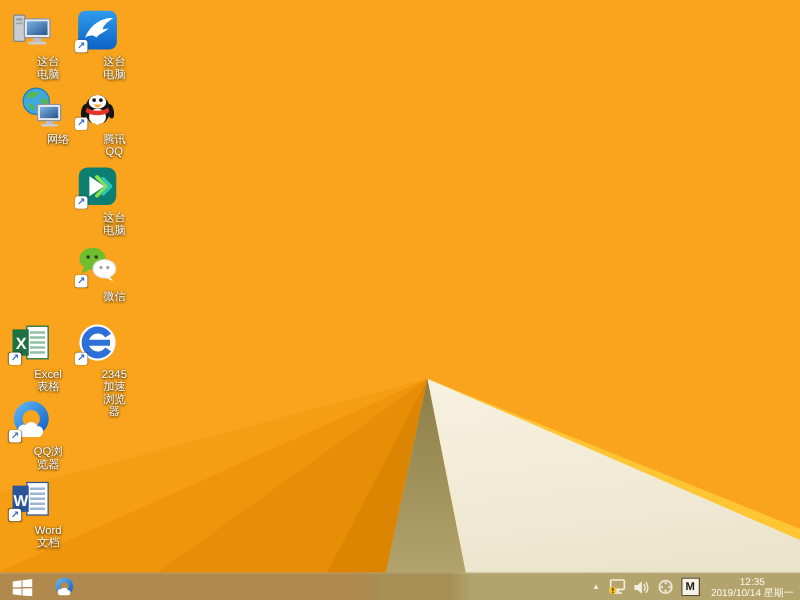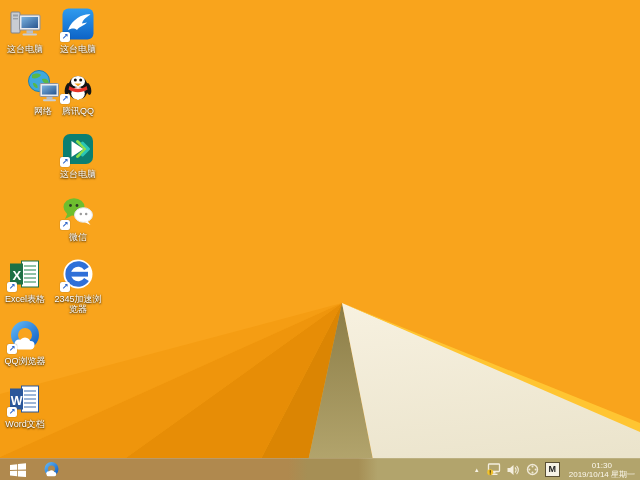--- a/index.html
+++ b/index.html
@@ -18,20 +18,21 @@
   .ig svg{display:block;width:34px;height:34px;}
   .sc{
     position:absolute;left:-1px;bottom:-1px;width:10px;height:10px;
     background:#fff;border-radius:2px;box-shadow:0 0 1px rgba(0,0,0,.6);
     color:#2f66c9;font-size:8px;line-height:10px;font-weight:bold;text-align:center;
   }
   .ilab{
     margin-top:3px;font-size:9px;line-height:10px;color:#fff;
     text-shadow:0 1px 2px rgba(0,0,0,.75),0 0 2px rgba(0,0,0,.5);
     word-break:break-all;
+    margin-left:27px;
   }
   
   #taskbar{
     position:absolute;left:0;bottom:0;width:640px;height:22px;
     background:linear-gradient(90deg,#B0894E 0%,#B0894E 45%,#A68F55 48%,#A68F55 56%,#B2A46C 59%,#B2A46C 100%);
     border-top:1px solid rgba(255,255,255,.14);
     display:flex;align-items:center;box-sizing:border-box;
   }
   .tb-btn{height:22px;display:flex;align-items:center;justify-content:center;}
   #start-btn{width:36px;}
@@ -101,21 +102,21 @@
             </linearGradient>
           </defs>
         <rect x="1.5" y="1.5" width="31" height="31" rx="6" fill="url(#xlg)"></rect>
         <path d="M7 23 C12 11 23 6.5 29.5 7.5 C24 11 22 13 21 16.5 L26 15.5 C22.5 19 18.5 19.5 16 23 C13 20.5 10 21.5 7 23 Z" fill="#fff"></path>
       </svg>
       <div class="sc">↗</div>
     </div>
     <div class="ilab">这台电脑</div>
   </div>
 
-  <div class="icell" style="left:18px;top:69px">
+  <div class="icell" style="left:8px;top:69px">
     <div class="ig">
       <svg viewBox="0 0 34 34">
         <defs>
             <linearGradient id="scr2" x1="0" y1="0" x2="1" y2="1">
           <stop offset="0" stop-color="#7ab3e0"></stop>
               <stop offset="1" stop-color="#28558f"></stop>
             </linearGradient>
           </defs>
         <circle cx="13" cy="12" r="10.5" fill="#3fa9dd" stroke="#1f7fb0"></circle>
         <path d="M6 6 C9 4 13 4 15 6 C13 9 9 10 6 9 Z" fill="#58b847"></path>
@@ -316,19 +317,19 @@
           <circle cx="9.6" cy="6.5" r="1" fill="#efe8d6"></circle>
         </svg>
       </div>
 
       <div class="tray-ic">
         <div style="width:13px;height:13px;background:#f6f2e6;border:1px solid #5a4f33;
                     font-size:9px;line-height:13px;font-weight:bold;color:#222;text-align:center;">M</div>
       </div>
 
       <div id="clock">
-        <div>01:30</div>
+        <div>12:35</div>
         <div>2019/10/14 星期一</div>
       </div>
     </div>
   </div>
 
 </div>
 
 </body></html>

